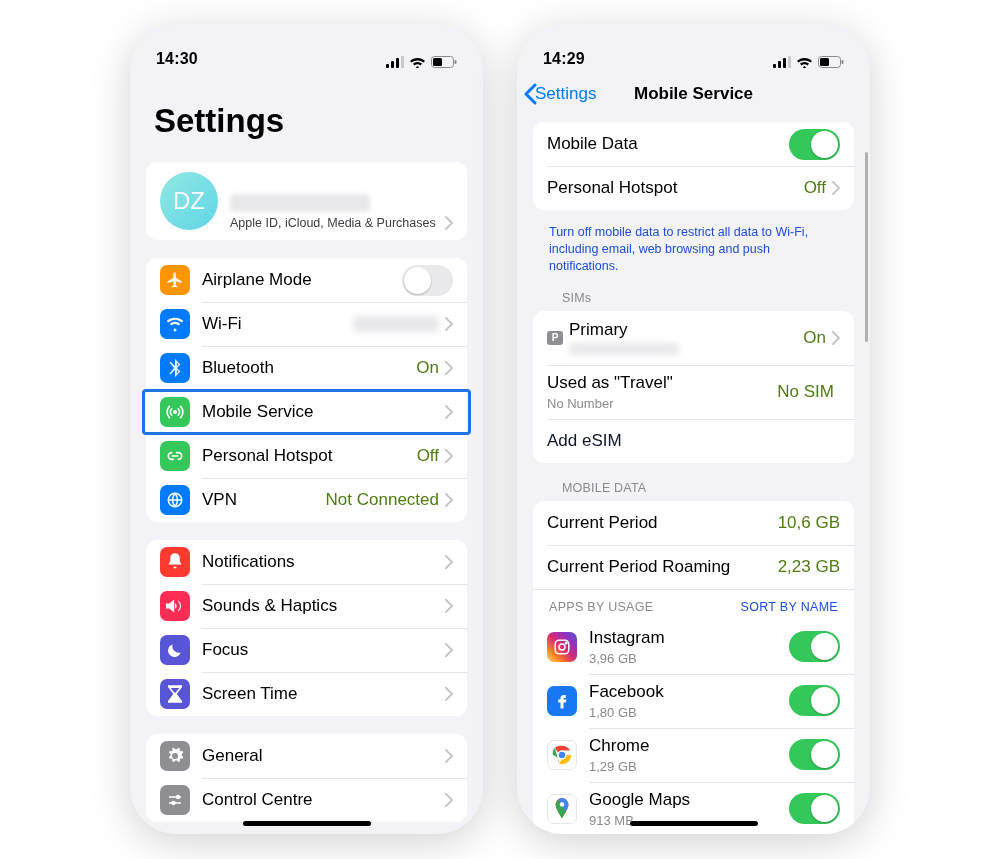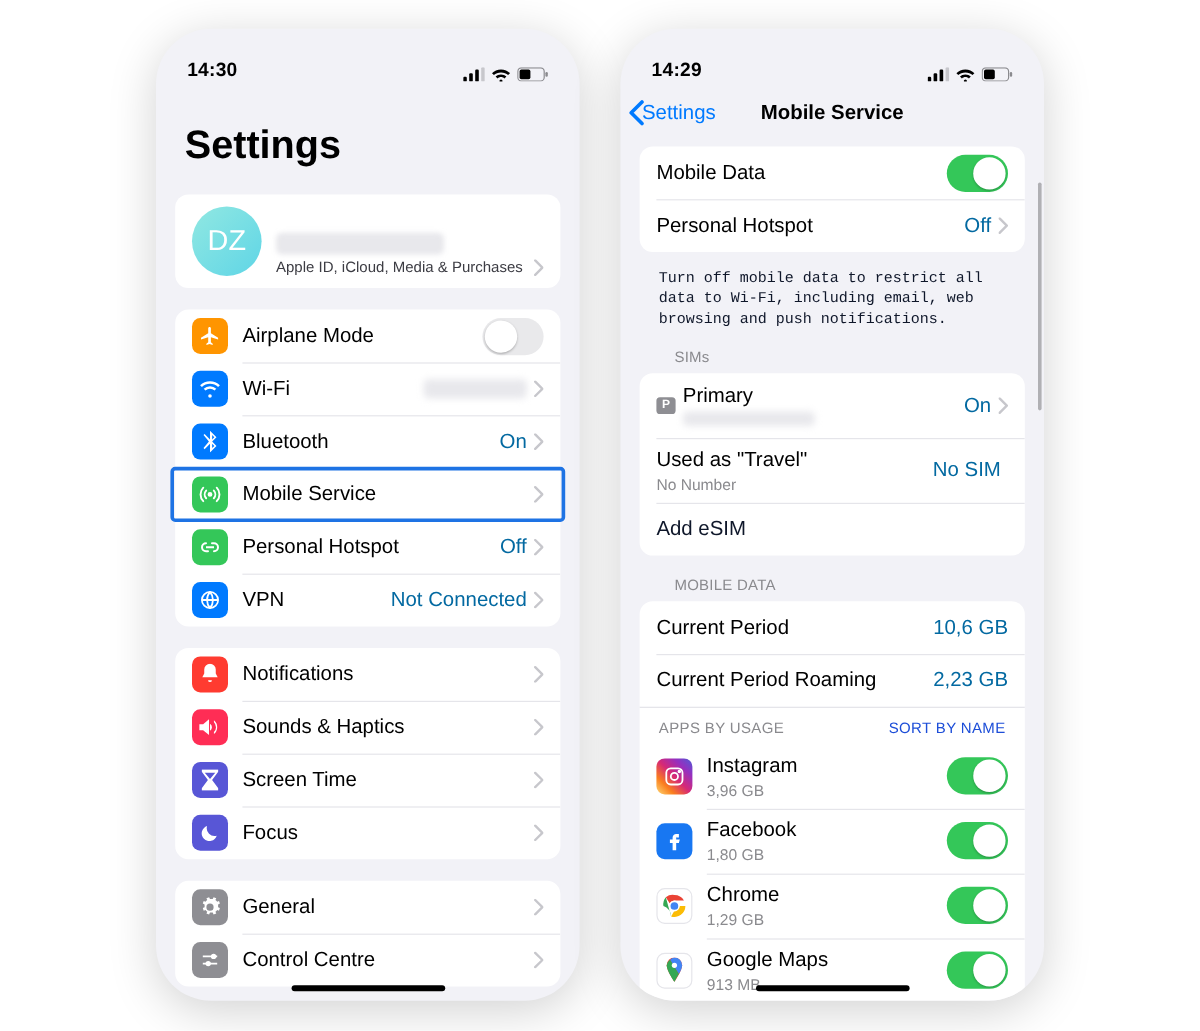--- a/index.html
+++ b/index.html
@@ -85,24 +85,23 @@
   }
   .group-header {
     font-size: 12.5px;
     color: #8a8a8e;
     padding: 0 45px 6px;
     text-transform: none;
     letter-spacing: .2px;
   }
   .group-footer {
     font-size: 12.5px;
-    color: #0f172a;
+    color: #1d4ed8;
     padding: 8px 32px 16px;
     line-height: 1.35;
-    font-family: Liberation Mono, monospace;
   }
   .row {
     display: flex;
     align-items: center;
     min-height: 44px;
     padding: 6px 14px 6px 14px;
     position: relative;
   }
   .row + .row::before {
     content: "";
@@ -122,21 +121,21 @@
     margin-right: 12px;
     flex-shrink: 0;
   }
   .row .label {
     font-size: 17px;
     color: #000;
     flex: 1;
   }
   .row .detail {
     font-size: 17px;
-    color: #0369a1;
+    color: #4d7c0f;
     margin-right: 6px;
   }
   .row .chev { color: #c7c7cc; flex-shrink: 0; }
   .row.link .label { color: #0f172a; }
 
   
   .twoline { display:flex; flex-direction:column; flex:1; }
   .twoline .primary { font-size: 17px; color:#000; }
   .twoline .secondary { font-size: 13px; color:#8a8a8e; margin-top:3px; }
 
@@ -375,36 +374,36 @@
               <path d="M0 6v6h4l6 5V1L4 6H0zm13 3a4 4 0 00-2-3.5v7A4 4 0 0013 9zm2-7v2a7 7 0 010 10v2a9 9 0 000-14z"></path>
             </svg>
         </div>
         <span class="label">Sounds &amp; Haptics</span>
         <svg class="chev" width="8" height="14" viewBox="0 0 8 14">
             <path d="M1 1l6 6-6 6" fill="none" stroke="#c7c7cc" stroke-width="2" stroke-linecap="round" stroke-linejoin="round"></path>
           </svg>
       </div>
       <div class="row with-icon">
         <div class="icon-box" style="background:#5856d6">
+          <svg width="16" height="16" viewBox="0 0 20 20" fill="#fff">
+              <path d="M17 13a8 8 0 01-10-10 8 8 0 1010 10z"></path>
+            </svg>
+        </div>
+        <span class="label">Focus</span>
+        <svg class="chev" width="8" height="14" viewBox="0 0 8 14">
+            <path d="M1 1l6 6-6 6" fill="none" stroke="#c7c7cc" stroke-width="2" stroke-linecap="round" stroke-linejoin="round"></path>
+          </svg>
+      </div>
+      <div class="row with-icon">
+        <div class="icon-box" style="background:#5856d6">
           <svg width="14" height="18" viewBox="0 0 16 20" fill="#fff">
               <path d="M0 0h16v2l-6 8 6 8v2H0v-2l6-8-6-8V0zm3 3l5 6 5-6H3z"></path>
             </svg>
         </div>
         <span class="label">Screen Time</span>
-        <svg class="chev" width="8" height="14" viewBox="0 0 8 14">
-            <path d="M1 1l6 6-6 6" fill="none" stroke="#c7c7cc" stroke-width="2" stroke-linecap="round" stroke-linejoin="round"></path>
-          </svg>
-      </div>
-      <div class="row with-icon">
-        <div class="icon-box" style="background:#5856d6">
-          <svg width="16" height="16" viewBox="0 0 20 20" fill="#fff">
-              <path d="M17 13a8 8 0 01-10-10 8 8 0 1010 10z"></path>
-            </svg>
-        </div>
-        <span class="label">Focus</span>
         <svg class="chev" width="8" height="14" viewBox="0 0 8 14">
             <path d="M1 1l6 6-6 6" fill="none" stroke="#c7c7cc" stroke-width="2" stroke-linecap="round" stroke-linejoin="round"></path>
           </svg>
       </div>
     </div>
 
     <div class="group">
       <div class="row with-icon">
         <div class="icon-box" style="background:#8e8e93">
           <svg width="18" height="18" viewBox="0 0 24 24" fill="#fff">

